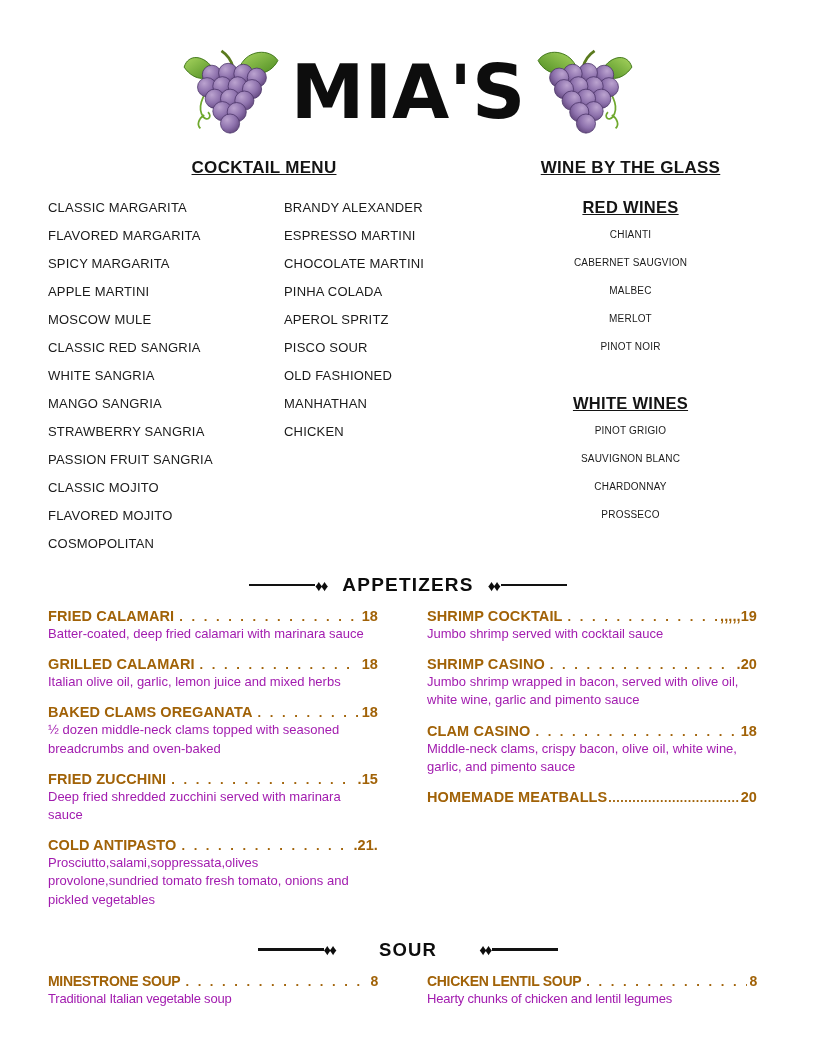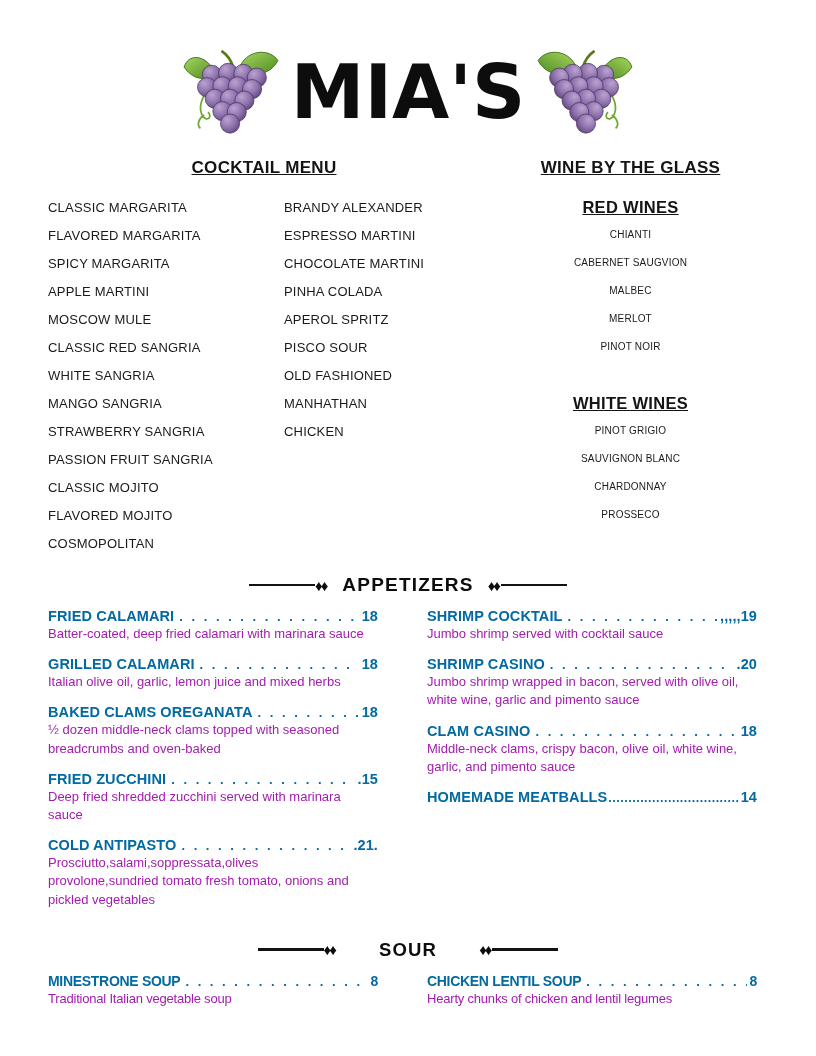--- a/index.html
+++ b/index.html
@@ -45,21 +45,21 @@
   .divider { display:flex; align-items:center; justify-content:center; margin-top:17px; }
   .rule { width:66px; height:2.5px; background:#121212; }
   .diamonds { font-size:15px; letter-spacing:-2px; padding-right:2px; color:#0d0d0d; line-height:1; }
   .divider-label { font-size:19px; font-weight:bold; letter-spacing:1.2px; margin:0 14px; color:#0d0d0d; }
   .divider.soup-divider .divider-label { margin:0 42px; font-size:18.5px; }
 
   
   .food-cols { display:flex; gap:49px; padding:0 59px 0 48px; margin-top:12px; }
   .food-col { flex:1; min-width:0; }
   .food-item { margin-bottom:13px; }
-  .item-line { display:flex; align-items:baseline; font-weight:bold; font-size:14.5px; letter-spacing:0.1px; color:#0369a1;justify-content:flex-end; }
+  .item-line { display:flex; align-items:baseline; font-weight:bold; font-size:14.5px; letter-spacing:0.1px; color:#a16207;justify-content:flex-end; }
   .item-name { white-space:nowrap; }
   .dots { flex:1; overflow:hidden; white-space:nowrap; font-size:13px; letter-spacing:2.5px; margin:0 3px 0 5px; }
   .food-item.dense .dots { letter-spacing:0.5px; font-size:12.5px; margin:0 1px; }
   .price { white-space:nowrap; }
   .item-desc { font-size:13px; line-height:1.4; margin:1px 0 0; color:#a21caf; white-space:pre-wrap; }
 
   .soup-cols { }
   .soup-cols .item-line { font-size:14px; letter-spacing:-0.3px; }
   .soup-cols .item-desc { letter-spacing:-0.2px; }
 </style>
@@ -254,21 +254,21 @@
             <span class="item-name">CLAM CASINO</span>
             <span class="dots">. . . . . . . . . . . . . . . . . . . . . . . . . . . . . . . . . . . . . . . . . . . . . . . . . . . . . . . . . . . . . . . . . . . . . . . . . . . . . . . . . . . . . . . . . . </span>
             <span class="price">18</span>
           </div>
           <p class="item-desc">Middle-neck clams, crispy bacon, olive oil, white wine, garlic, and pimento sauce</p>
         </div>
         <div class="food-item dense">
           <div class="item-line">
             <span class="item-name">HOMEMADE MEATBALLS</span>
             <span class="dots">........................................................................................................................................................................................................</span>
-            <span class="price">14</span>
+            <span class="price">20</span>
           </div>
         </div>
       </div>
     </div>
 
   <div class="divider soup-divider">
     <span class="rule"></span>
     <span class="diamonds">♦♦</span>
     <span class="divider-label">SOUR</span>
     <span class="diamonds">♦♦</span>

